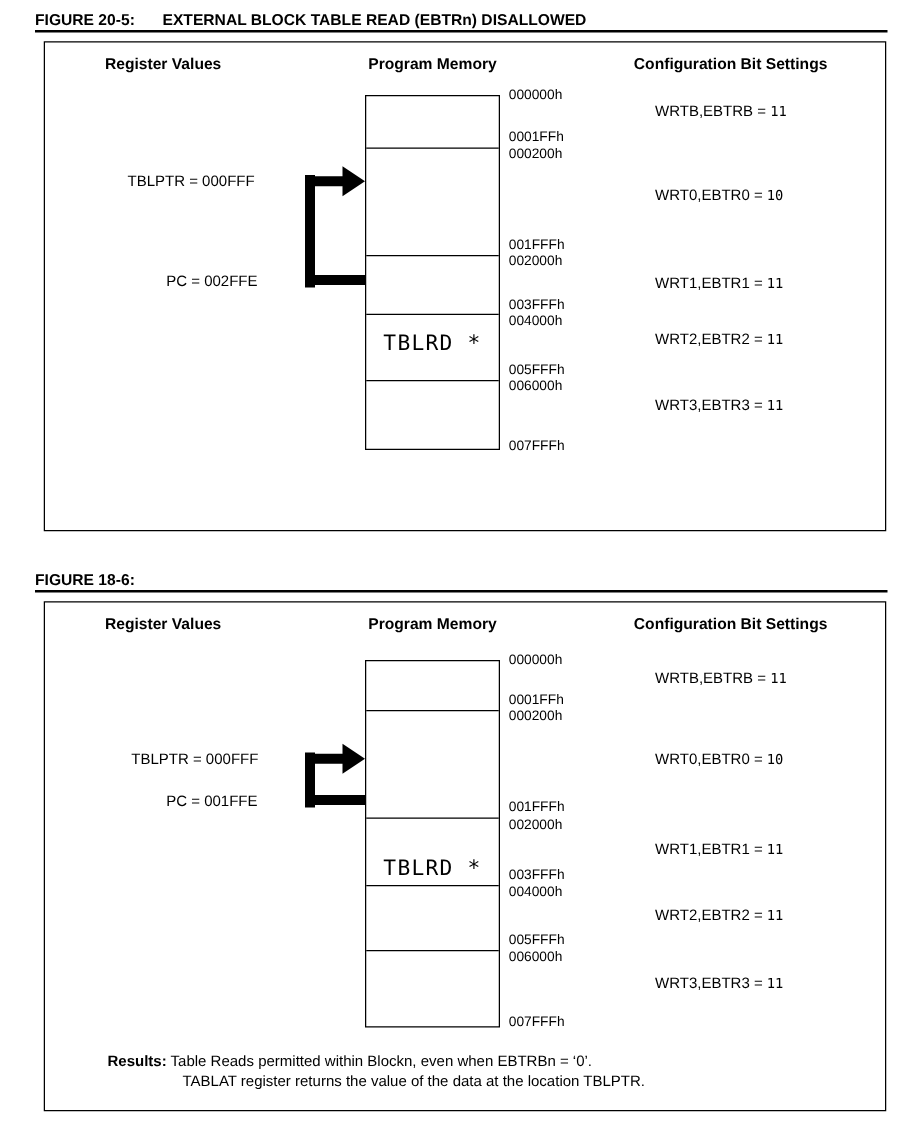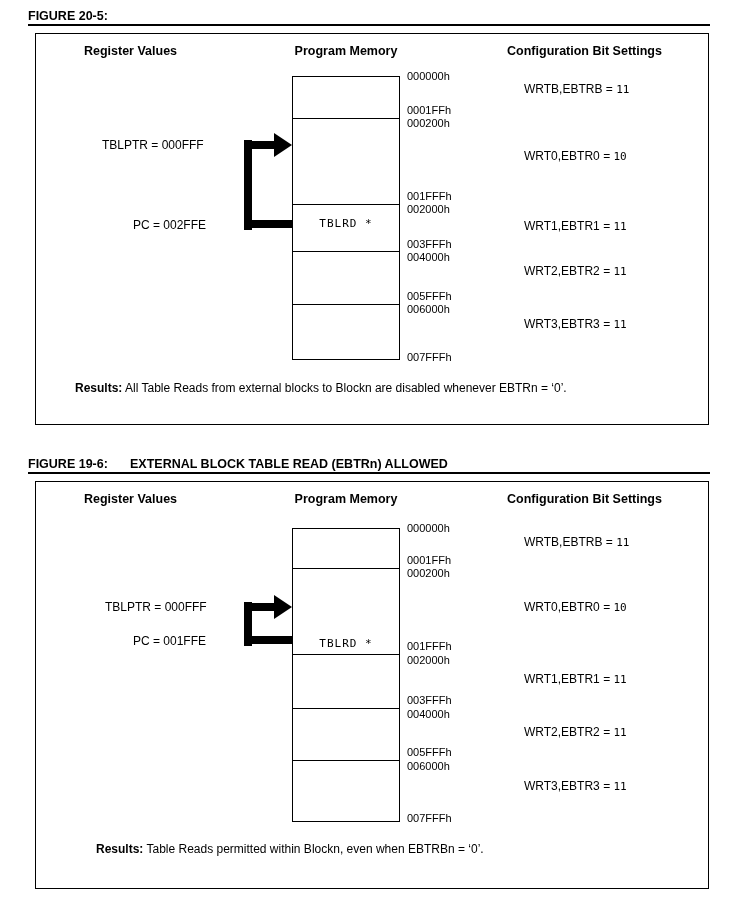--- a/index.html
+++ b/index.html
@@ -9,37 +9,38 @@
     font-family:"Liberation Sans", sans-serif; color:#000;
   }
   .layer { position:absolute; left:0; top:0; width:737px; height:918px; }
   .abs { position:absolute; white-space:nowrap; }
   .cap { font-size:12.5px; font-weight:bold; }
   .rule { position:absolute; background:#000; }
   .frame { position:absolute; border:1px solid #000; background:#fff; }
   .colhead { font-size:12.5px; font-weight:bold; text-align:center; }
   .membox { position:absolute; border:1px solid #000; background:#fff; }
   .hr1 { position:absolute; height:1px; background:#000; }
-  .tblrd { font-family:"DejaVu Sans Mono", monospace; font-size:11px; text-align:center; letter-spacing:1px; }
+  .tblrd { font-family:"DejaVu Sans Mono", monospace; font-size:17px; text-align:center; letter-spacing:1px;margin-top:48px; }
   .addr { font-size:11px; }
   .reg { font-size:12px;margin-left:17px; }
   .bar { position:absolute; background:#000; }
   .ahead { position:absolute; width:0; height:0;
            border-top:12px solid transparent; border-bottom:12px solid transparent;
            border-left:18px solid #000; }
   .cfg { font-size:12px; }
   .cfgval { font-family:"DejaVu Sans Mono", monospace; font-size:11px;margin-top:12px; }
   .res { font-size:12px; }
   .resb { font-weight:bold; }
 </style>
 </head>
 <body>
 
 <div class="layer">
   <div class="abs cap" style="left:28px; top:9px;">FIGURE 20-5:</div>
+  <div class="abs cap" style="left:130px; top:9px;">EXTERNAL BLOCK TABLE READ (EBTRn) DISALLOWED</div>
   <div class="rule" style="left:28px; top:24px; width:682px; height:2px;"></div>
   <div class="frame" style="left:35px; top:33px; width:674px; height:392px;"></div>
 
   <div class="abs colhead" style="left:63px; top:44px; width:135px;">Register Values</div>
   <div class="abs colhead" style="left:291px; top:44px; width:110px;">Program Memory</div>
   <div class="abs colhead" style="left:487px; top:44px; width:195px;">Configuration Bit Settings</div>
 
   <div class="membox" style="left:292px; top:76px; width:108px; height:284px;"></div>
   <div class="hr1" style="left:293px; top:118px; width:106px;"></div>
   <div class="hr1" style="left:293px; top:204px; width:106px;"></div>
@@ -65,26 +66,24 @@
   <div class="bar" style="left:244px; top:220px; width:48px; height:8px;"></div>
   <div class="bar" style="left:252px; top:141px; width:24px; height:8px;"></div>
   <div class="ahead" style="left:274px; top:133px;"></div>
 
   <div class="abs cfg" style="left:524px; top:82px;"><span>WRTB,EBTRB = </span><span class="cfgval">11</span></div>
   <div class="abs cfg" style="left:524px; top:149px;"><span>WRT0,EBTR0 = </span><span class="cfgval">10</span></div>
   <div class="abs cfg" style="left:524px; top:219px;"><span>WRT1,EBTR1 = </span><span class="cfgval">11</span></div>
   <div class="abs cfg" style="left:524px; top:264px;"><span>WRT2,EBTR2 = </span><span class="cfgval">11</span></div>
   <div class="abs cfg" style="left:524px; top:317px;"><span>WRT3,EBTR3 = </span><span class="cfgval">11</span></div>
 
-  <div class="abs res" style="left:75px; top:381px;"><span class="resb">Results:</span><span> All Table Reads from external blocks to Blockn are disabled whenever EBTRn = ‘0’.</span></div>
 </div>
 
 <div class="layer">
-  <div class="abs cap" style="left:28px; top:457px;">FIGURE 19-6:</div>
-  <div class="abs cap" style="left:130px; top:457px;">EXTERNAL BLOCK TABLE READ (EBTRn) ALLOWED</div>
+  <div class="abs cap" style="left:28px; top:457px;">FIGURE 18-6:</div>
   <div class="rule" style="left:28px; top:472px; width:682px; height:2px;"></div>
   <div class="frame" style="left:35px; top:481px; width:674px; height:408px;"></div>
 
   <div class="abs colhead" style="left:63px; top:492px; width:135px;">Register Values</div>
   <div class="abs colhead" style="left:291px; top:492px; width:110px;">Program Memory</div>
   <div class="abs colhead" style="left:487px; top:492px; width:195px;">Configuration Bit Settings</div>
 
   <div class="membox" style="left:292px; top:528px; width:108px; height:294px;"></div>
   <div class="hr1" style="left:293px; top:568px; width:106px;"></div>
   <div class="hr1" style="left:293px; top:654px; width:106px;"></div>
@@ -110,14 +109,15 @@
   <div class="bar" style="left:244px; top:636px; width:48px; height:8px;"></div>
   <div class="bar" style="left:252px; top:603px; width:24px; height:8px;"></div>
   <div class="ahead" style="left:274px; top:595px;"></div>
 
   <div class="abs cfg" style="left:524px; top:535px;"><span>WRTB,EBTRB = </span><span class="cfgval">11</span></div>
   <div class="abs cfg" style="left:524px; top:600px;"><span>WRT0,EBTR0 = </span><span class="cfgval">10</span></div>
   <div class="abs cfg" style="left:524px; top:672px;"><span>WRT1,EBTR1 = </span><span class="cfgval">11</span></div>
   <div class="abs cfg" style="left:524px; top:725px;"><span>WRT2,EBTR2 = </span><span class="cfgval">11</span></div>
   <div class="abs cfg" style="left:524px; top:779px;"><span>WRT3,EBTR3 = </span><span class="cfgval">11</span></div>
 
-  <div class="abs res" style="left:96px; top:842px;"><span class="resb">Results:</span><span> Table Reads permitted within Blockn, even when EBTRBn = ‘0’.</span></div>
+  <div class="abs res" style="left:86px; top:842px;"><span class="resb">Results:</span><span> Table Reads permitted within Blockn, even when EBTRBn = ‘0’.</span></div>
+  <div class="abs res" style="left:146px; top:858px;">TABLAT register returns the value of the data at the location TBLPTR.</div>
 </div>
 
 </body></html>

